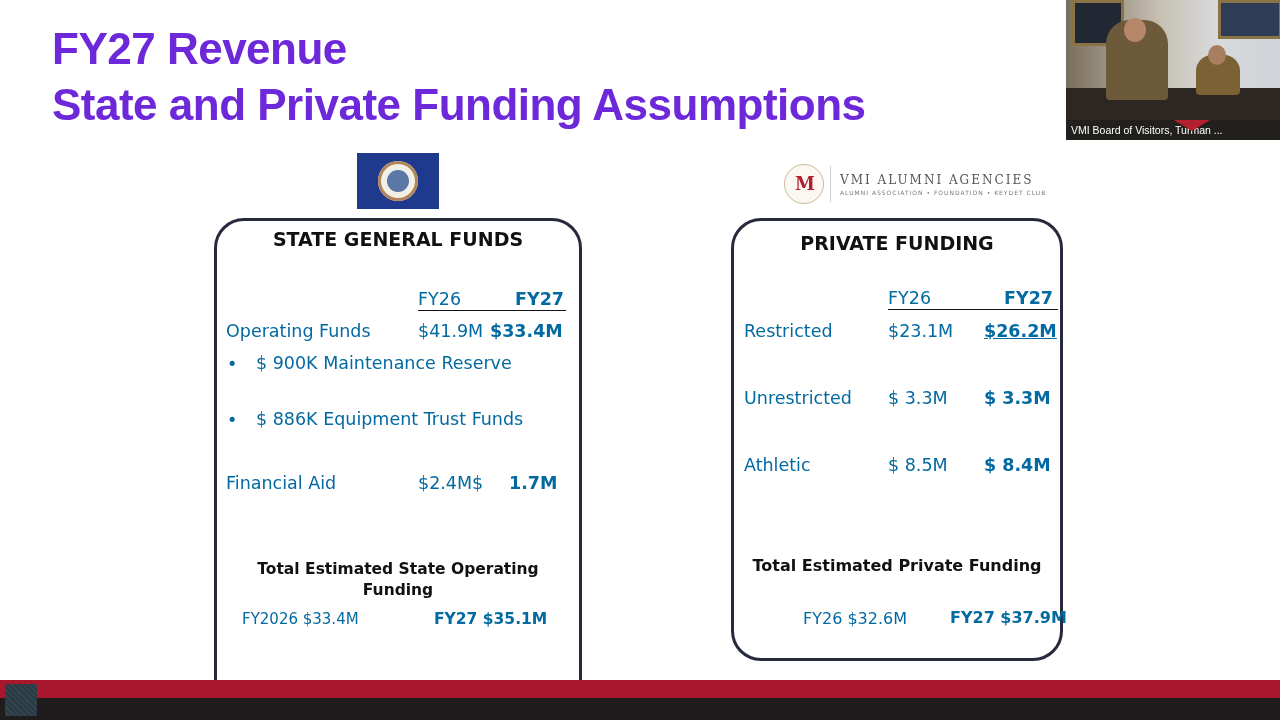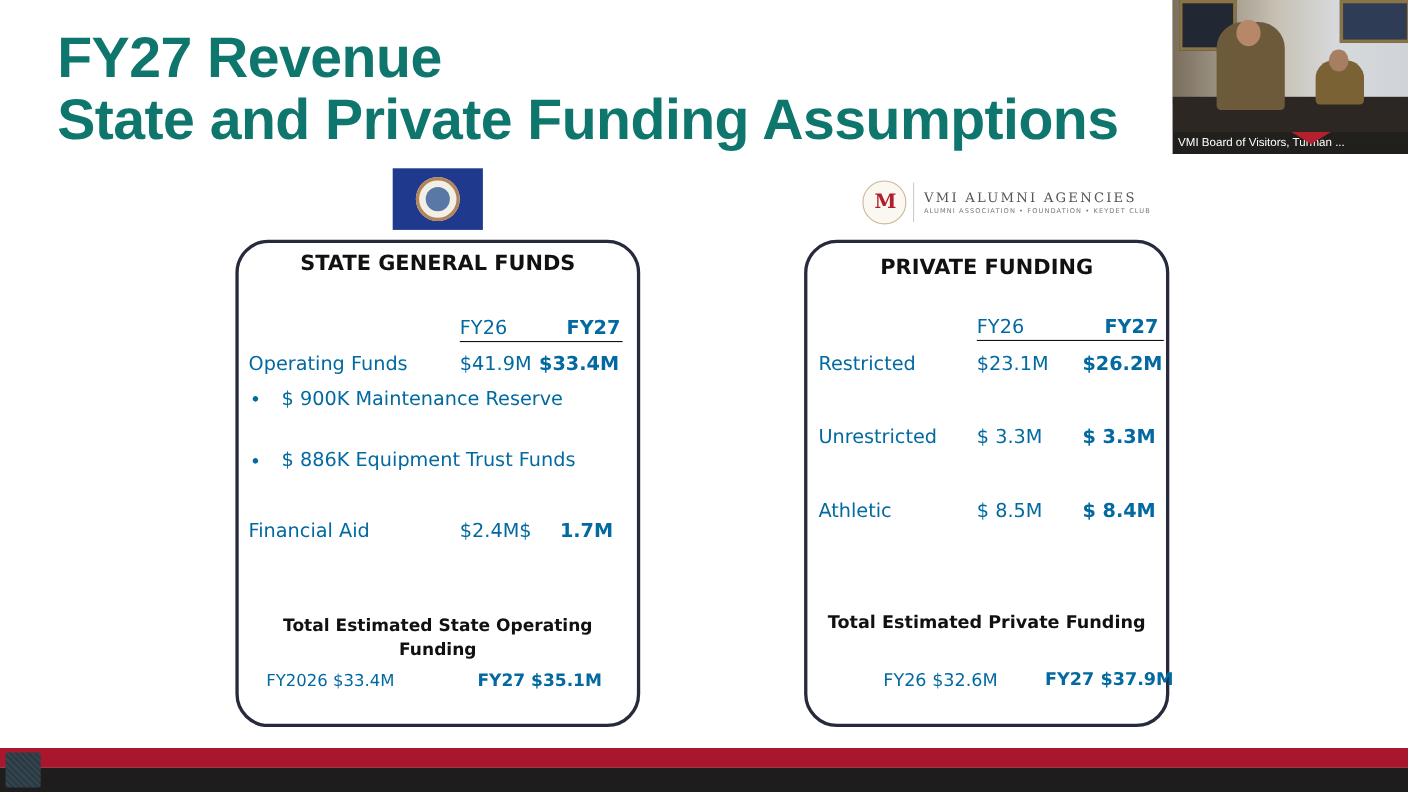--- a/index.html
+++ b/index.html
@@ -1,17 +1,17 @@
 <!DOCTYPE html>
 <html><head>
 <meta charset="utf-8">
 <style>
   html, body { margin:0; padding:0; }
   body { width:1280px; height:720px; position:relative; overflow:hidden; background:#ffffff; font-family:"DejaVu Sans", sans-serif; }
-  .title { position:absolute; left:52px; color:#0f766e; font-family:"Liberation Sans", sans-serif; font-weight:bold; font-size:52px; letter-spacing:-0.5px; line-height:1; white-space:nowrap; }
+  .title { position:absolute; left:52px; color:#6d28d9; font-family:"Liberation Sans", sans-serif; font-weight:bold; font-size:44px; letter-spacing:-0.5px; line-height:1; white-space:nowrap; }
   #t1 { top:27px; }
   #t2 { top:83px; }
 
   .video { position:absolute; left:1066px; top:0; width:214px; height:140px; background:linear-gradient(180deg,#3b3a36 0%,#5a534a 40%,#4a453f 100%); overflow:hidden; }
   .video .wall { position:absolute; left:0; top:0; width:214px; height:95px; background:linear-gradient(90deg,#7a6e5c 0%,#c8c2b5 45%,#d7d9dc 70%,#cfd4d8 100%); }
   .video .frame1 { position:absolute; left:6px; top:0; width:46px; height:40px; background:#222833; border:3px solid #8a7344; }
   .video .frame2 { position:absolute; left:152px; top:0; width:58px; height:33px; background:#2e3c55; border:3px solid #8a7344; }
   .video .person1 { position:absolute; left:40px; top:20px; width:62px; height:80px; background:#6c5a3a; border-radius:24px 24px 4px 4px; }
   .video .head1 { position:absolute; left:58px; top:18px; width:22px; height:24px; background:#b7876a; border-radius:50%; }
   .video .person2 { position:absolute; left:130px; top:55px; width:44px; height:40px; background:#7a6234; border-radius:16px 16px 4px 4px; }
@@ -25,21 +25,21 @@
   .flag .seal-inner { position:absolute; left:9px; top:9px; width:22px; height:22px; border-radius:50%; background:#5978a6; }
 
   .alumni-logo { position:absolute; left:780px; top:160px; width:260px; height:50px; }
   .alumni-logo .emblem { position:absolute; left:4px; top:4px; width:38px; height:38px; border-radius:50%; border:1px solid #c9b999; background:#fbf8f1; }
   .alumni-logo .emblem-m { position:absolute; left:10px; top:10px; width:18px; height:18px; color:#b21e2e; font-weight:bold; font-size:18px; line-height:18px; text-align:center; font-family:"DejaVu Serif", serif; }
   .alumni-logo .sep { position:absolute; left:50px; top:6px; width:1px; height:36px; background:#cccccc; }
   .alumni-logo .name { position:absolute; left:60px; top:13px; font-size:12px; letter-spacing:2px; color:#555; font-family:"DejaVu Serif", serif; white-space:nowrap; }
   .alumni-logo .sub { position:absolute; left:60px; top:29px; font-size:6px; letter-spacing:1px; color:#777; white-space:nowrap; }
 
   .card { position:absolute; background:#fff; border:3px solid #262a3c; border-radius:30px; box-sizing:border-box; }
-  #card-state { left:214px; top:218px; width:368px; height:443px; }
+  #card-state { left:214px; top:218px; width:368px; height:503px; }
   #card-private { left:731px; top:218px; width:332px; height:443px; }
 
   .card-title { position:absolute; left:0; width:100%; text-align:center; font-weight:bold; font-size:19px; color:#111; }
   .txt { position:absolute; white-space:nowrap; font-size:17.5px; color:#0369a1; }
   .b { font-weight:bold; }
   .i { font-style:italic; }
   .colhdr { position:absolute; border-bottom:1.5px solid #111; height:22px; }
 
   .bar-red { position:absolute; left:0; top:680px; width:1280px; height:18px; background:#a8172b; }
   .bar-dark { position:absolute; left:0; top:698px; width:1280px; height:22px; background:#1e1c1c; }
@@ -109,21 +109,21 @@
 
 <div id="card-private" class="card">
   <div class="card-title" style="top:11px;">PRIVATE FUNDING</div>
 
   <div class="colhdr" style="left:154px; top:66px; width:170px;"></div>
   <div class="txt" style="left:154px; top:67px;">FY26</div>
   <div class="txt b" style="left:270px; top:67px;">FY27</div>
 
   <div class="txt" style="left:10px; top:100px;">Restricted</div>
   <div class="txt" style="left:154px; top:100px;">$23.1M</div>
-  <div class="txt b" style="left:250px; top:100px;">$26.2M</div>
+  <div class="txt b" style="left:250px; top:100px;text-decoration:underline;">$26.2M</div>
 
   <div class="txt" style="left:10px; top:167px;">Unrestricted</div>
   <div class="txt" style="left:154px; top:167px;">$ 3.3M</div>
   <div class="txt b" style="left:250px; top:167px;">$ 3.3M</div>
 
   <div class="txt" style="left:10px; top:234px;">Athletic</div>
   <div class="txt" style="left:154px; top:234px;">$ 8.5M</div>
   <div class="txt b" style="left:250px; top:234px;">$ 8.4M</div>
 
   <div class="card-title" style="top:335px; font-size:16px;">Total Estimated Private Funding</div>

